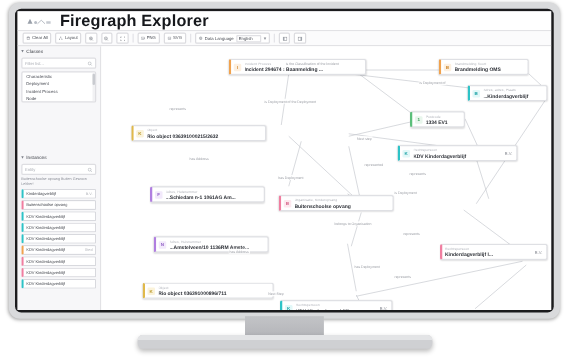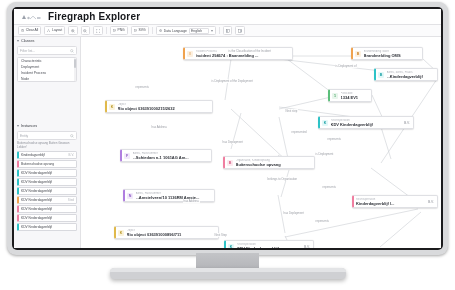--- a/index.html
+++ b/index.html
@@ -22,21 +22,21 @@
         background:#cfd0d3;border-radius:4px/6px;
         box-shadow:0 2px 4px rgba(0,0,0,.28);}
   .base-lip{position:absolute;left:110px;top:268px;width:236px;height:4px;
         background:#e3e4e6;border-radius:4px 4px 0 0;}
 
   
   .titlebar{position:relative;height:15px;background:#ffffff;
             border-bottom:1px solid #e2e2e5;display:flex;align-items:center;}
   .logo{margin-left:6px;width:22px;height:8px;position:relative;}
   .logo svg{display:block;}
-  .apptitle{margin-left:6px;font-size:10px;font-weight:bold;color:#16181c;
+  .apptitle{margin-left:6px;font-size:13px;font-weight:bold;color:#16181c;
             letter-spacing:.15px;}
 
   .toolbar{position:relative;height:11px;background:#fbfbfc;
            border-bottom:1px solid #e2e2e5;display:flex;align-items:center;
            padding-left:4px;gap:3px;}
   .tb-btn{display:flex;align-items:center;gap:1.5px;height:7.5px;
           padding:0 2px;border:1px solid #dcdce0;background:#fff;
           border-radius:1.5px;font-size:3.4px;color:#4a4d55;line-height:7.5px;
           white-space:nowrap;}
   .tb-ico{width:3.2px;height:3.2px;flex:0 0 auto;}

